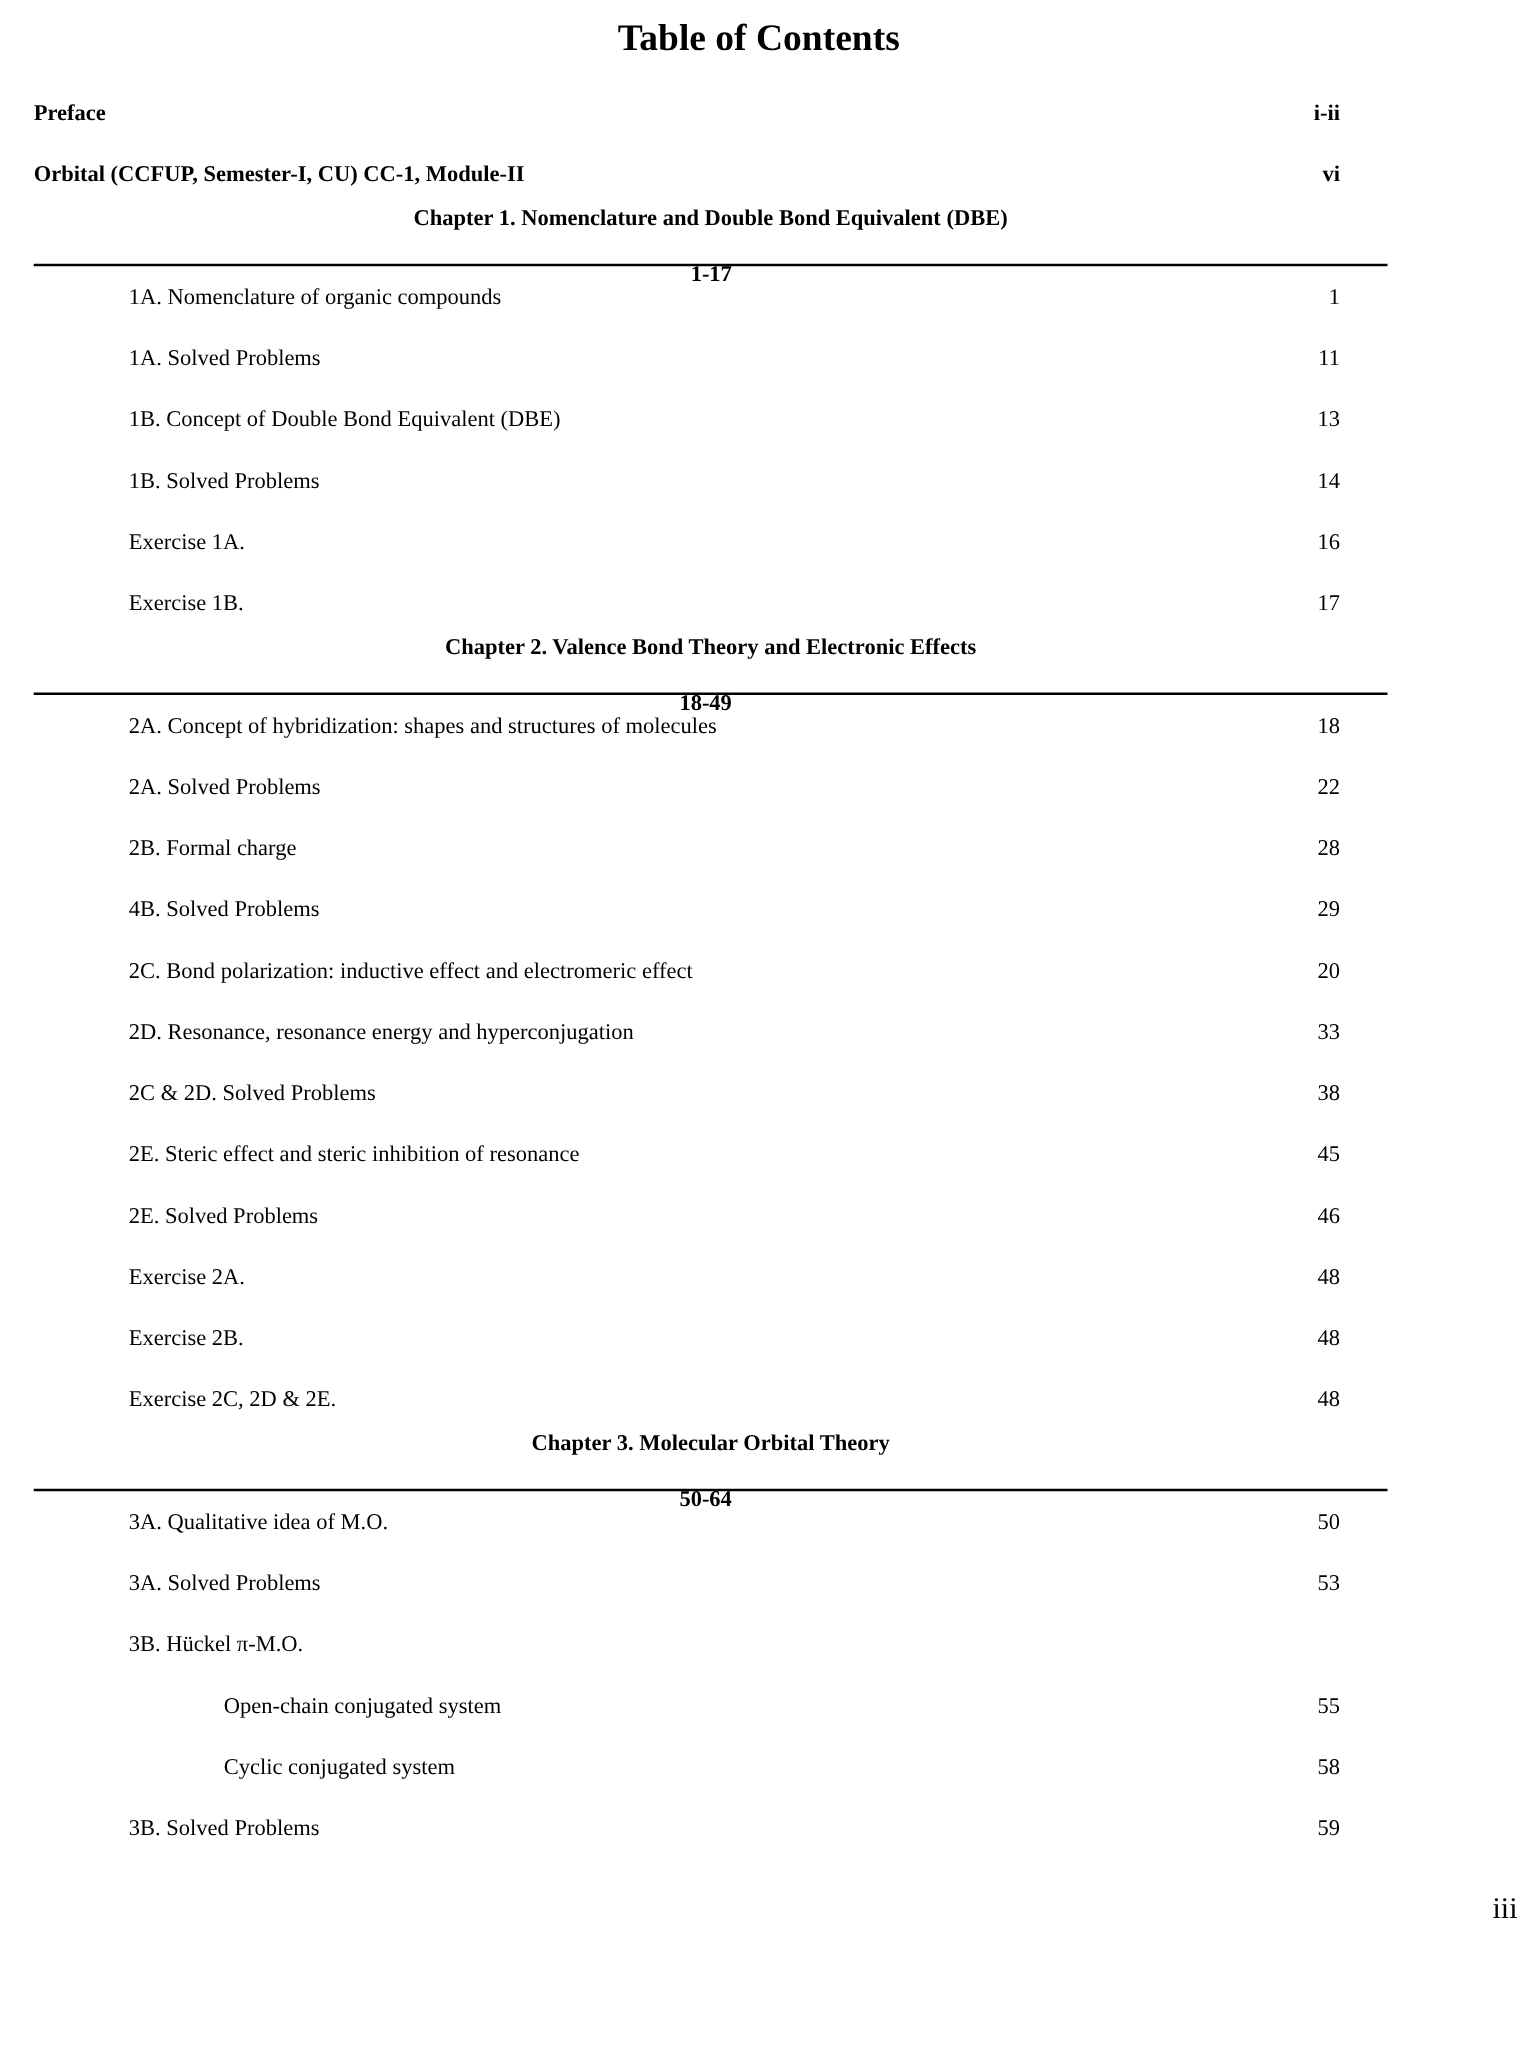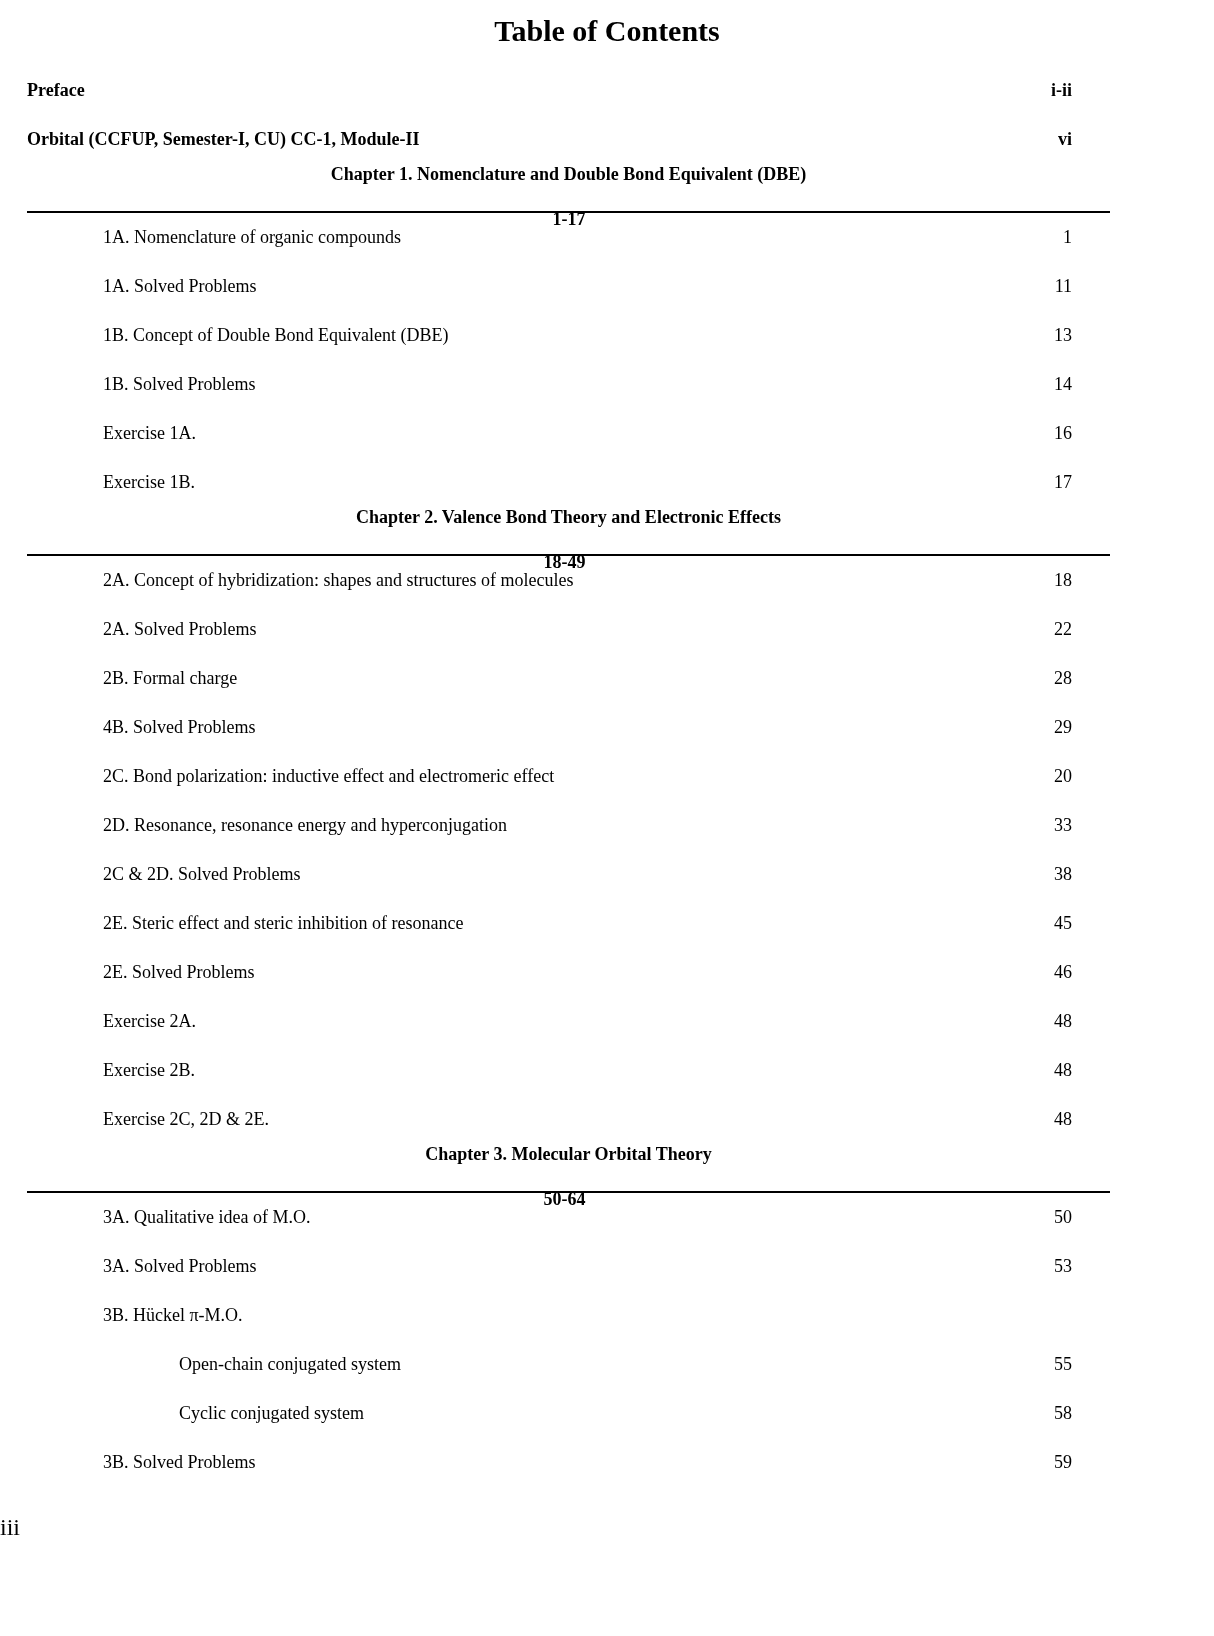--- a/index.html
+++ b/index.html
@@ -47,21 +47,21 @@
     border-bottom: 2px solid #000000;
     flex-direction: column;
   }
   .row.sub .label { padding-left: 76px; }
   .row.sub2 .label { padding-left: 152px; }
   .footer {
     position: absolute;
     bottom: 95px;
     left: 0;
     width: 1214px;
-    text-align: left;
+    text-align: right;
     font-size: 24px;
   }
 </style>
 </head>
 <body>
 
 <div class="page">
 
   <div class="title">Table of Contents</div>
 

